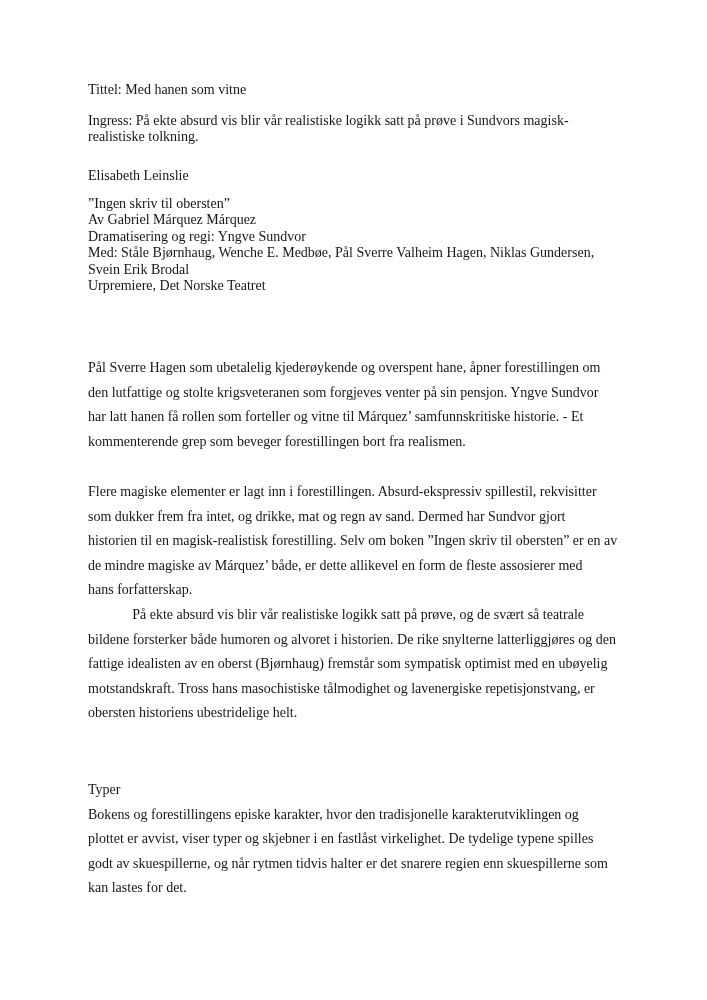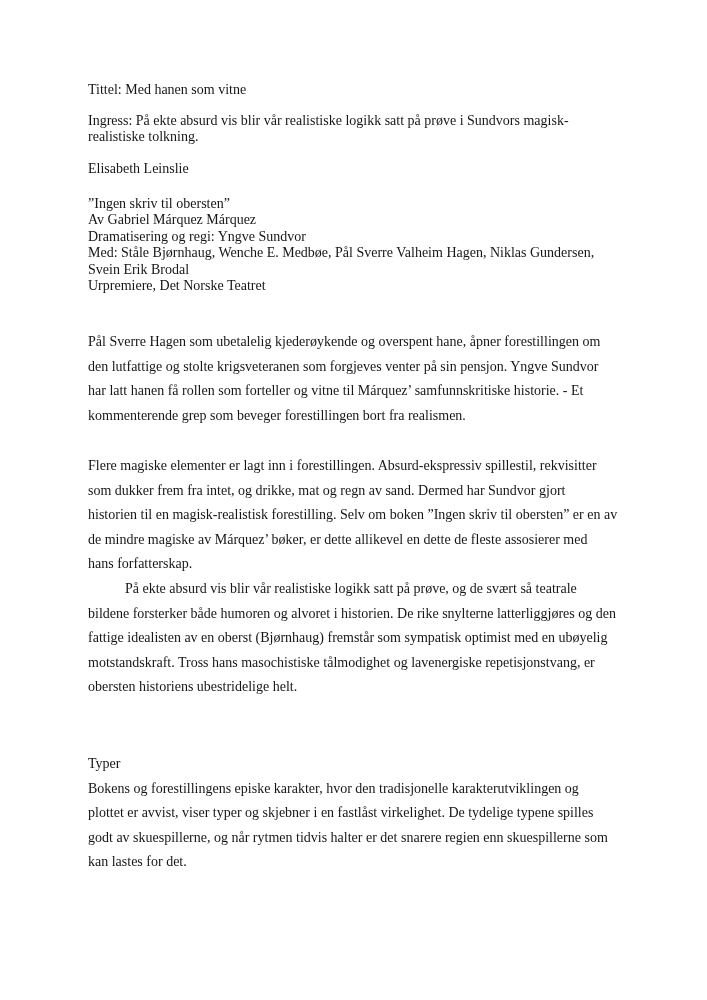--- a/index.html
+++ b/index.html
@@ -21,41 +21,43 @@
     left: 88px;
     right: 40px;
   }
   .single {
     font-size: 14px;
     line-height: 16.4px;
   }
   .spaced {
     font-size: 14px;
     line-height: 24.6px;
+    margin-top: 26px;
   }
   .line, .oneline {
     white-space: pre;
   }
   .indent-first .line:first-child {
     text-indent: 37px;
+    text-align: right;
   }
 </style>
 </head>
 <body>
 
 <div class="page" style="background: rgb(255, 255, 255); color: rgb(22, 22, 22);">
 
   <div class="block single oneline" style="top:82px">Tittel: Med hanen som vitne</div>
 
   <div class="block single" style="top:113px">
       <div class="line">Ingress: På ekte absurd vis blir vår realistiske logikk satt på prøve i Sundvors magisk-</div>
       <div class="line">realistiske tolkning.</div>
     </div>
 
-  <div class="block single oneline" style="top:161px">Elisabeth Leinslie</div>
+  <div class="block single oneline" style="top:168px">Elisabeth Leinslie</div>
 
   <div class="block single" style="top:196px">
       <div class="line">”Ingen skriv til obersten”</div>
       <div class="line">Av Gabriel Márquez Márquez</div>
       <div class="line">Dramatisering og regi: Yngve Sundvor</div>
       <div class="line">Med: Ståle Bjørnhaug, Wenche E. Medbøe, Pål Sverre Valheim Hagen, Niklas Gundersen,</div>
       <div class="line">Svein Erik Brodal</div>
       <div class="line">Urpremiere, Det Norske Teatret</div>
     </div>
 
@@ -64,21 +66,21 @@
       <div class="line">den lutfattige og stolte krigsveteranen som forgjeves venter på sin pensjon. Yngve Sundvor</div>
       <div class="line">har latt hanen få rollen som forteller og vitne til Márquez’ samfunnskritiske historie. - Et</div>
       <div class="line">kommenterende grep som beveger forestillingen bort fra realismen.</div>
     </div>
 
   <div class="block spaced" style="top:454px">
     <div>
         <div class="line">Flere magiske elementer er lagt inn i forestillingen. Absurd-ekspressiv spillestil, rekvisitter</div>
         <div class="line">som dukker frem fra intet, og drikke, mat og regn av sand. Dermed har Sundvor gjort</div>
         <div class="line">historien til en magisk-realistisk forestilling. Selv om boken ”Ingen skriv til obersten” er en av</div>
-        <div class="line">de mindre magiske av Márquez’ bøker, er dette allikevel en dette de fleste assosierer med</div>
+        <div class="line">de mindre magiske av Márquez’ både, er dette allikevel en form de fleste assosierer med</div>
         <div class="line">hans forfatterskap.</div>
       </div>
     <div class="indent-first">
         <div class="line">På ekte absurd vis blir vår realistiske logikk satt på prøve, og de svært så teatrale</div>
         <div class="line">bildene forsterker både humoren og alvoret i historien. De rike snylterne latterliggjøres og den</div>
         <div class="line">fattige idealisten av en oberst (Bjørnhaug) fremstår som sympatisk optimist med en ubøyelig</div>
         <div class="line">motstandskraft. Tross hans masochistiske tålmodighet og lavenergiske repetisjonstvang, er</div>
         <div class="line">obersten historiens ubestridelige helt.</div>
       </div>
   </div>

